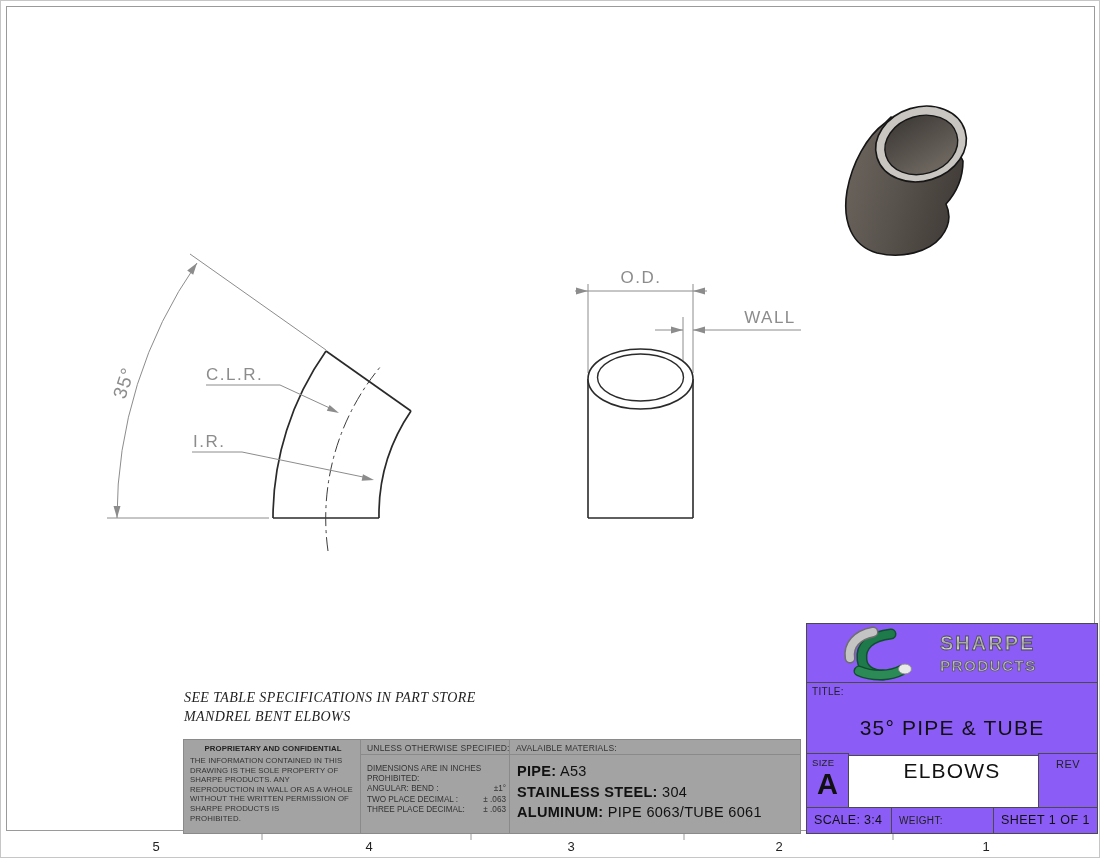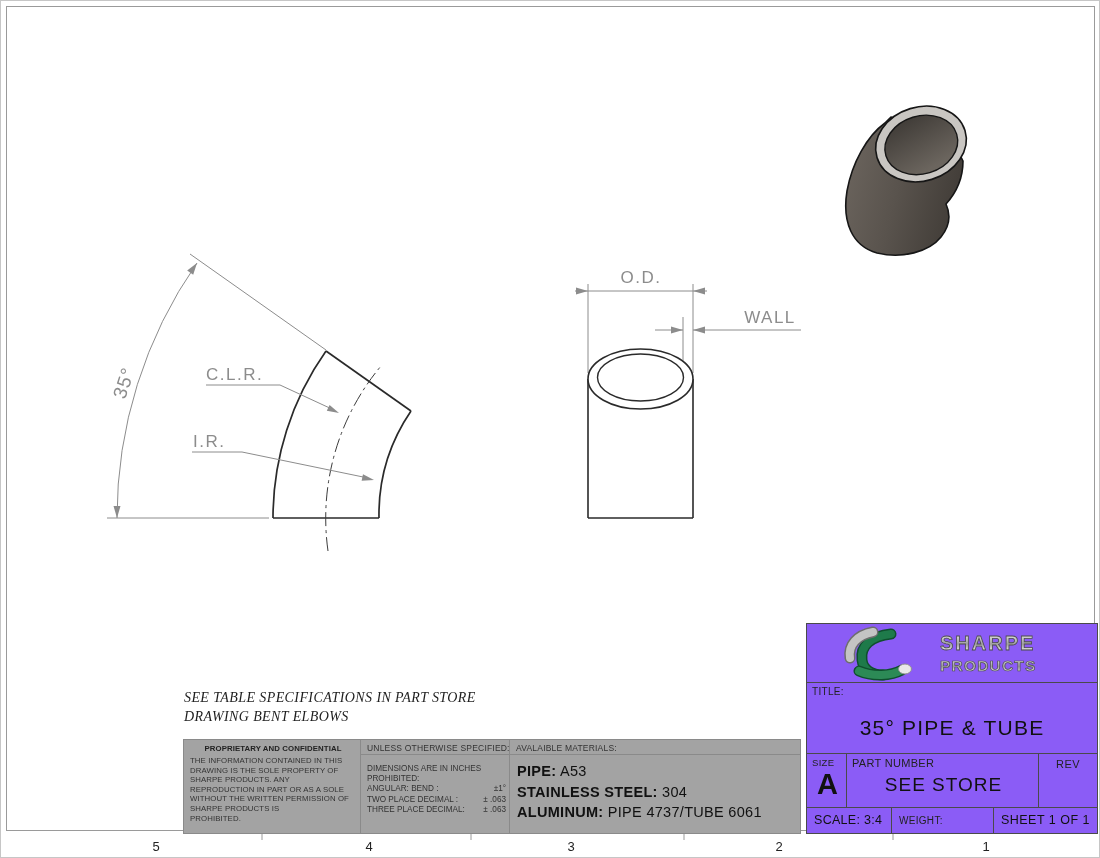--- a/index.html
+++ b/index.html
@@ -131,30 +131,30 @@
   </svg>
 
   <div class="zone-num" style="left:140px;top:838px;">5</div>
   <div class="zone-num" style="left:353px;top:838px;">4</div>
   <div class="zone-num" style="left:555px;top:838px;">3</div>
   <div class="zone-num" style="left:763px;top:838px;">2</div>
   <div class="zone-num" style="left:970px;top:838px;">1</div>
 
   <div class="notes">
     <div>SEE TABLE SPECIFICATIONS IN PART STORE</div>
-    <div>DRAWING BENT ELBOWS</div>
+    <div>MANDREL BENT ELBOWS</div>
   </div>
 
   <div class="blk" style="left:182px;top:738px;width:178px;height:93px;">
     <div class="prop-title">PROPRIETARY AND CONFIDENTIAL</div>
     <div class="prop-body">
       <div>THE INFORMATION CONTAINED IN THIS</div>
       <div>DRAWING IS THE SOLE PROPERTY OF</div>
       <div>SHARPE PRODUCTS.  ANY</div>
-      <div>REPRODUCTION IN PART OR AS A SOLE</div>
+      <div>REPRODUCTION IN WALL OR AS A WHOLE</div>
       <div>WITHOUT THE WRITTEN PERMISSION OF</div>
       <div>SHARPE PRODUCTS IS</div>
       <div>PROHIBITED.</div>
     </div>
   </div>
 
   <div class="blk" style="left:359px;top:738px;width:150px;height:93px;">
     <div class="blk-hdr underlined">UNLESS OTHERWISE SPECIFIED:</div>
     <div class="tol-body">
       <div>DIMENSIONS ARE IN INCHES</div>
@@ -180,21 +180,21 @@
       <div class="mat-row">
         <b>PIPE:</b>
         <span>A53</span>
       </div>
       <div class="mat-row">
         <b>STAINLESS STEEL:</b>
         <span>304</span>
       </div>
       <div class="mat-row">
         <b>ALUMINUM:</b>
-        <span>PIPE 4737/TUBE 6061</span>
+        <span>PIPE 6063/TUBE 6061</span>
       </div>
     </div>
   </div>
 
   <div class="cell" style="left:805px;top:622px;width:290px;height:60px;">
     <svg width="288" height="58" viewBox="0 0 288 58">
 
       <g fill="none" stroke-linecap="round">
         <path d="M 84 10 C 64 12, 53 22, 55 36 C 56 45, 64 51, 76 51" stroke="#0f4f2e" stroke-width="11"></path>
         <path d="M 84 10 C 64 12, 53 22, 55 36 C 56 45, 64 51, 76 51" stroke="#1e7a4a" stroke-width="8"></path>
@@ -222,24 +222,20 @@
     <div class="cell-label">TITLE:</div>
     <div class="tb-title">35° PIPE &amp; TUBE</div>
     <div class="tb-title">ELBOWS</div>
   </div>
 
   <div class="cell" style="left:805px;top:752px;width:41px;height:55px;">
     <div class="cell-label" style="font-size:9.5px;">SIZE</div>
     <div class="size-a">A</div>
   </div>
 
-  <div class="cell" style="left:845px;top:752px;width:193px;height:55px;">
-    <div class="cell-label" style="font-size:11px;">PART NUMBER</div>
-    <div class="part-val">SEE STORE</div>
-  </div>
 
   <div class="cell" style="left:1037px;top:752px;width:58px;height:55px;">
     <div class="rev-lbl">REV</div>
   </div>
 
   <div class="cell" style="left:805px;top:806px;width:86px;height:25px;">
     <div class="scale-txt">SCALE: 3:4</div>
   </div>
 
   <div class="cell" style="left:890px;top:806px;width:103px;height:25px;">

